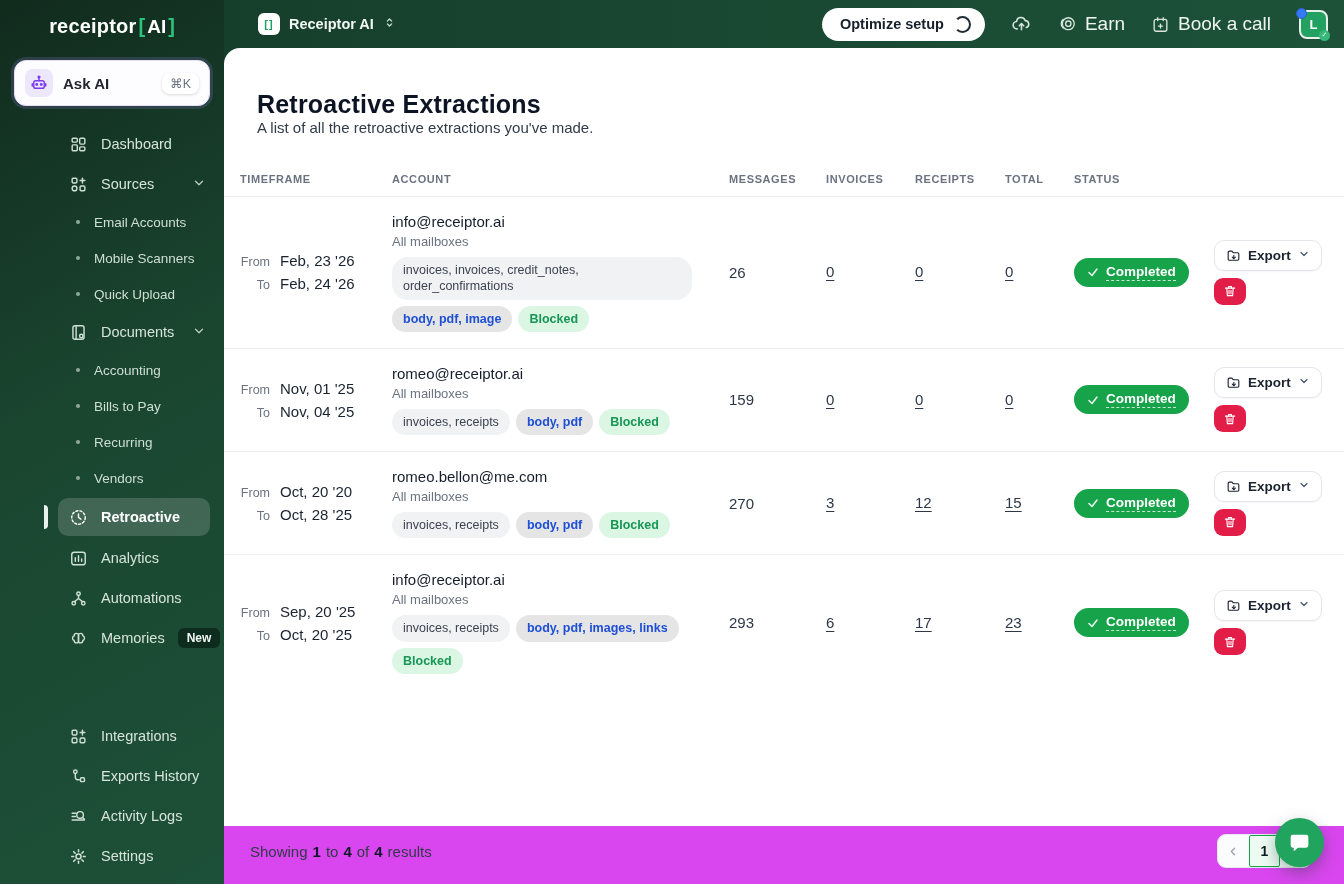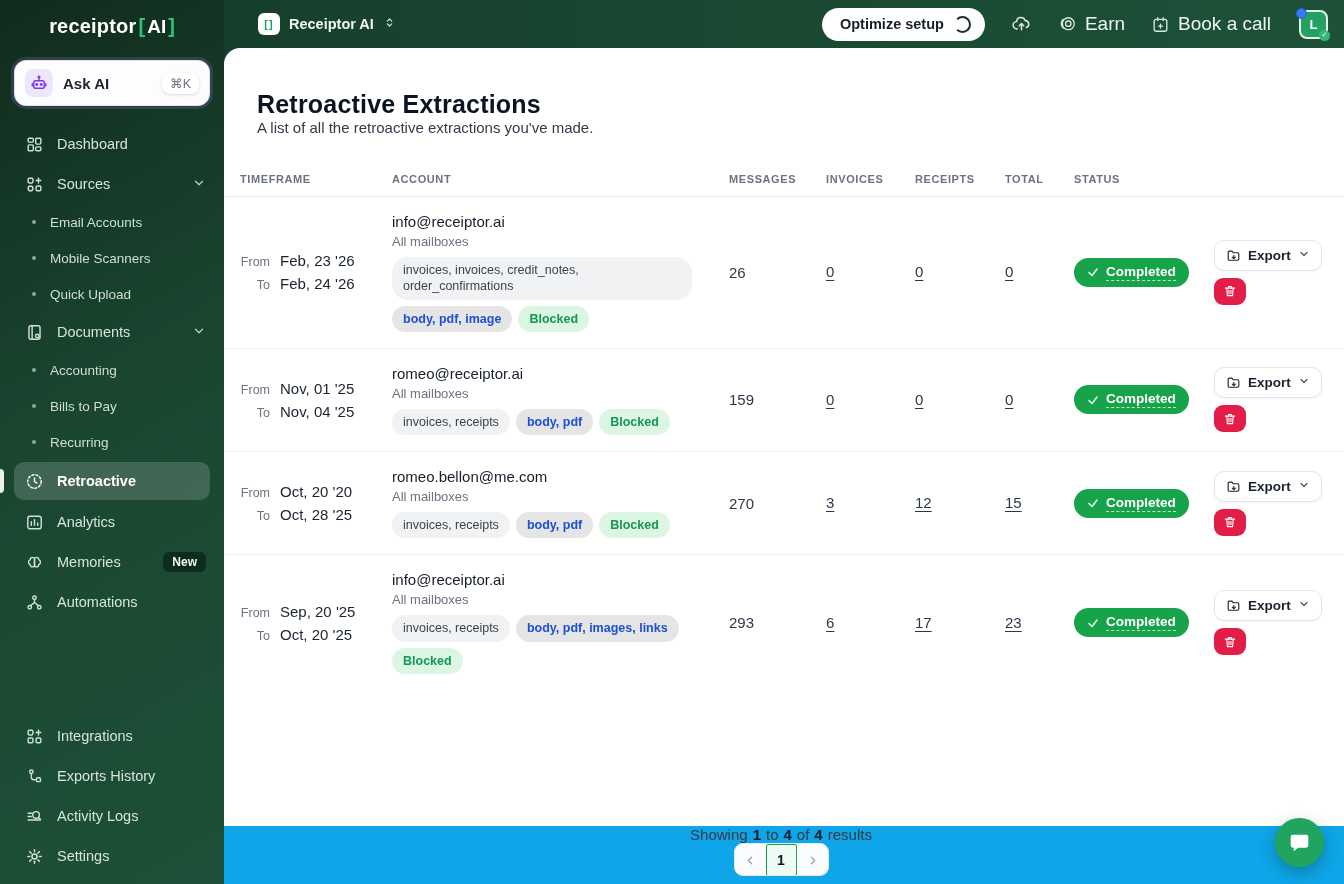--- a/index.html
+++ b/index.html
@@ -21,21 +21,21 @@
 
   .ask-ai {
     margin:12px 14px 10px; background:#fdfcff; border:1px solid #e6ddf6;
     border-radius:12px; height:46px; display:flex; align-items:center; gap:10px;
     padding:0 10px; cursor:pointer; box-shadow:0 0 0 3px rgba(167,139,250,.18);
   }
   .ask-ai-bot { width:28px; height:28px; border-radius:8px; background:#ede7fb; display:flex; align-items:center; justify-content:center; color:#7c3aed; }
   .ask-ai-label { font-size:15px; font-weight:700; color:#23262f; flex:1; }
   .ask-ai-kbd { background:#fff; border-radius:8px; padding:3px 8px; font-size:12.5px; color:#6b7280; box-shadow:0 1px 3px rgba(0,0,0,.15); }
 
-  .nav { display:flex; flex-direction:column; margin-top:8px; flex:1; }
+  .nav { display:flex; flex-direction:column; margin-top:8px; flex:1;margin-left:44px; }
   .nav-item {
     display:flex; align-items:center; gap:13px; height:40px; padding:0 18px 0 24px;
     font-size:14.5px; color:#d6e4da; cursor:pointer; position:relative;
   }
   .nav-item .ni-icon { width:20px; height:20px; color:#cfe0d5; flex:0 0 20px; display:flex; align-items:center; justify-content:center; }
   .nav-item .ni-label { flex:1; }
   .nav-item .ni-chev { color:#b9cdc1; }
   .nav-sub {
     display:flex; align-items:center; gap:14px; height:36px; padding-left:32px;
     font-size:13.5px; color:#cfdfd4; cursor:pointer;
@@ -108,21 +108,21 @@
   .status-badge { display:inline-flex; align-items:center; gap:7px; background:#16a34a; color:#fff; border-radius:999px; padding:6px 13px; }
   .status-check { display:flex; color:#eafaf0; }
   .status-label { font-size:13.5px; font-weight:700; border-bottom:1.5px dashed rgba(255,255,255,.75); padding-bottom:1px; }
 
   .actions { display:flex; flex-direction:column; align-items:flex-start; gap:7px; padding:10px 0; }
   .export-btn { display:flex; gap:7px; background:#fff; border:1px solid #e3e6ea; border-radius:10px; padding:7px 11px; font-size:13.5px; font-weight:600; color:#1b2330; cursor:pointer; box-shadow:0 1px 2px rgba(16,24,40,.04); font-family:inherit; }
   .export-chev { color:#475467; display:flex; }
   .delete-btn { background:#e11d48; border:none; border-radius:9px; width:32px; height:27px; display:flex; align-items:center; justify-content:center; color:#fff; cursor:pointer; }
 
   
-  .panel-footer { position:absolute; left:0; right:0; bottom:0; height:58px; display:flex; align-items:center; justify-content:space-between; padding:0 32px 8px 26px; background:#0ea5e9;flex-direction:column; }
+  .panel-footer { position:absolute; left:0; right:0; bottom:0; height:58px; display:flex; align-items:center; justify-content:space-between; padding:0 32px 8px 26px; background:#d946ef; }
   .showing { display:flex; gap:5px; font-size:15px; color:#303a48; }
   .showing b { color:#111827; }
   .pager { display:flex; border:1px solid #e6e9ed; border-radius:9px; overflow:hidden; background:#fbfcfd; }
   .pg-btn { width:31px; height:32px; display:flex; align-items:center; justify-content:center; background:transparent; border:none; color:#9aa3af; font-size:14px; cursor:pointer; font-family:inherit; }
   .pg-btn.current { background:#eefbf3; border:1.5px solid #16a34a; color:#101828; font-weight:600; border-radius:2px; }
 
   .chat-fab { position:fixed; right:20px; bottom:17px; width:49px; height:49px; border-radius:50%; background:#21a45d; border:none; box-shadow:0 6px 16px rgba(10,60,35,.35); display:flex; align-items:center; justify-content:center; cursor:pointer; z-index:10; }
 </style>
 </head>
 <body>
@@ -218,20 +218,24 @@
         <span>Accounting</span>
       </div>
       <div class="nav-sub">
         <span class="dot"></span>
         <span>Bills to Pay</span>
       </div>
       <div class="nav-sub">
         <span class="dot"></span>
         <span>Recurring</span>
       </div>
+      <div class="nav-sub">
+        <span class="dot"></span>
+        <span>Vendors</span>
+      </div>
 
       <div class="nav-item active">
         <span class="active-bar"></span>
         <span class="ni-icon">
           <svg width="19" height="19" viewBox="0 0 24 24" fill="none" stroke="currentColor" stroke-width="1.8" stroke-linecap="round" stroke-linejoin="round">
               <circle cx="12" cy="12" r="8.5" stroke-dasharray="2.6 2.6"></circle>
               <polyline points="12,7.5 12,12 15,14"></polyline>
             </svg>
         </span>
         <span class="ni-label">Retroactive</span>
@@ -245,38 +249,38 @@
               <line x1="12" y1="8.5" x2="12" y2="15.5"></line>
               <line x1="16" y1="12.5" x2="16" y2="15.5"></line>
             </svg>
         </span>
         <span class="ni-label">Analytics</span>
       </div>
 
       <div class="nav-item">
         <span class="ni-icon">
           <svg width="19" height="19" viewBox="0 0 24 24" fill="none" stroke="currentColor" stroke-width="1.8" stroke-linecap="round" stroke-linejoin="round">
-              <path d="M9.5 5.5 a3 3 0 0 0 -3 3 a3 3 0 0 0 -2 3 a3 3 0 0 0 2 3 a3 3 0 0 0 3 3 c1.2 0 2.5 -.8 2.5 -2 v-8 c0 -1.2 -1.3 -2 -2.5 -2 Z"></path>
-              <path d="M14.5 5.5 a3 3 0 0 1 3 3 a3 3 0 0 1 2 3 a3 3 0 0 1 -2 3 a3 3 0 0 1 -3 3 c-1.2 0 -2.5 -.8 -2.5 -2 v-8 c0 -1.2 1.3 -2 2.5 -2 Z"></path>
-            </svg>
-        </span>
-        <span class="ni-label">Memories</span>
-        <span class="new-badge">New</span>
-      </div>
-
-      <div class="nav-item">
-        <span class="ni-icon">
-          <svg width="19" height="19" viewBox="0 0 24 24" fill="none" stroke="currentColor" stroke-width="1.8" stroke-linecap="round" stroke-linejoin="round">
               <circle cx="12" cy="6" r="2.2"></circle>
               <circle cx="6" cy="18" r="2.2"></circle>
               <circle cx="18" cy="18" r="2.2"></circle>
               <path d="M12 8.2 L12 12 M12 12 L7 16 M12 12 L17 16"></path>
             </svg>
         </span>
         <span class="ni-label">Automations</span>
+      </div>
+
+      <div class="nav-item">
+        <span class="ni-icon">
+          <svg width="19" height="19" viewBox="0 0 24 24" fill="none" stroke="currentColor" stroke-width="1.8" stroke-linecap="round" stroke-linejoin="round">
+              <path d="M9.5 5.5 a3 3 0 0 0 -3 3 a3 3 0 0 0 -2 3 a3 3 0 0 0 2 3 a3 3 0 0 0 3 3 c1.2 0 2.5 -.8 2.5 -2 v-8 c0 -1.2 -1.3 -2 -2.5 -2 Z"></path>
+              <path d="M14.5 5.5 a3 3 0 0 1 3 3 a3 3 0 0 1 2 3 a3 3 0 0 1 -2 3 a3 3 0 0 1 -3 3 c-1.2 0 -2.5 -.8 -2.5 -2 v-8 c0 -1.2 1.3 -2 2.5 -2 Z"></path>
+            </svg>
+        </span>
+        <span class="ni-label">Memories</span>
+        <span class="new-badge">New</span>
       </div>
 
       <div class="nav-spacer"></div>
 
       <div class="nav-bottom">
         <div class="nav-item">
           <span class="ni-icon">
             <svg width="19" height="19" viewBox="0 0 24 24" fill="none" stroke="currentColor" stroke-width="1.8" stroke-linecap="round">
                 <rect x="4" y="4" width="6" height="6" rx="1.4"></rect>
                 <line x1="17" y1="4" x2="17" y2="10"></line>

